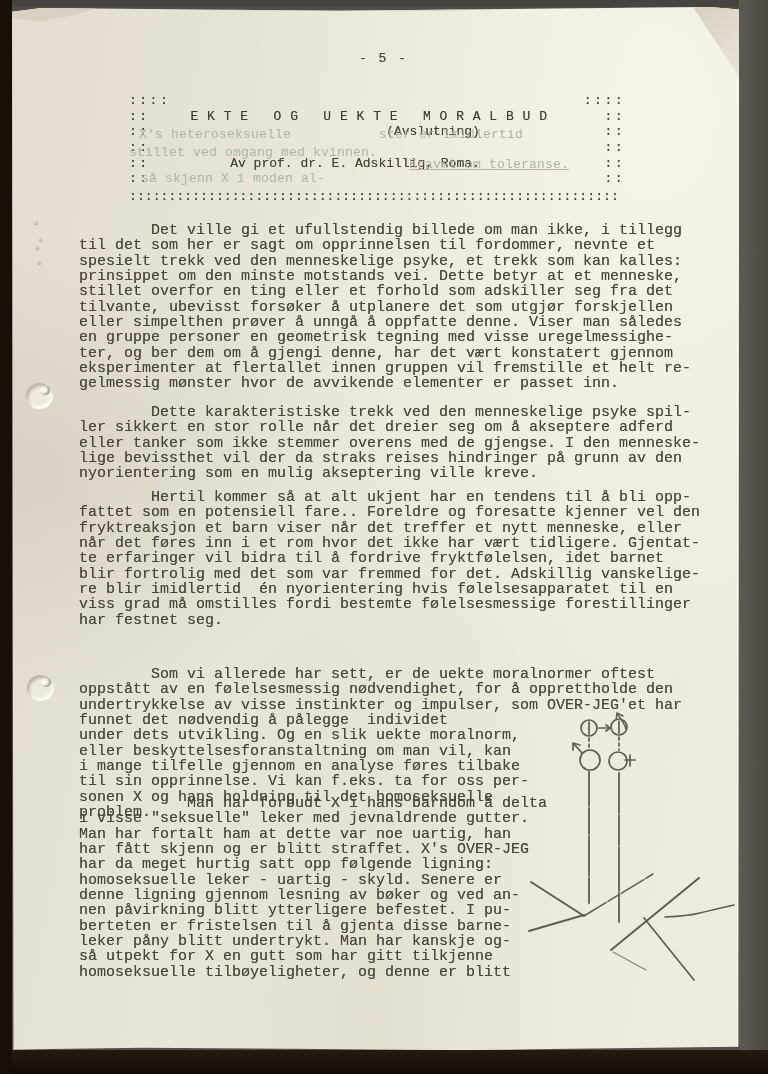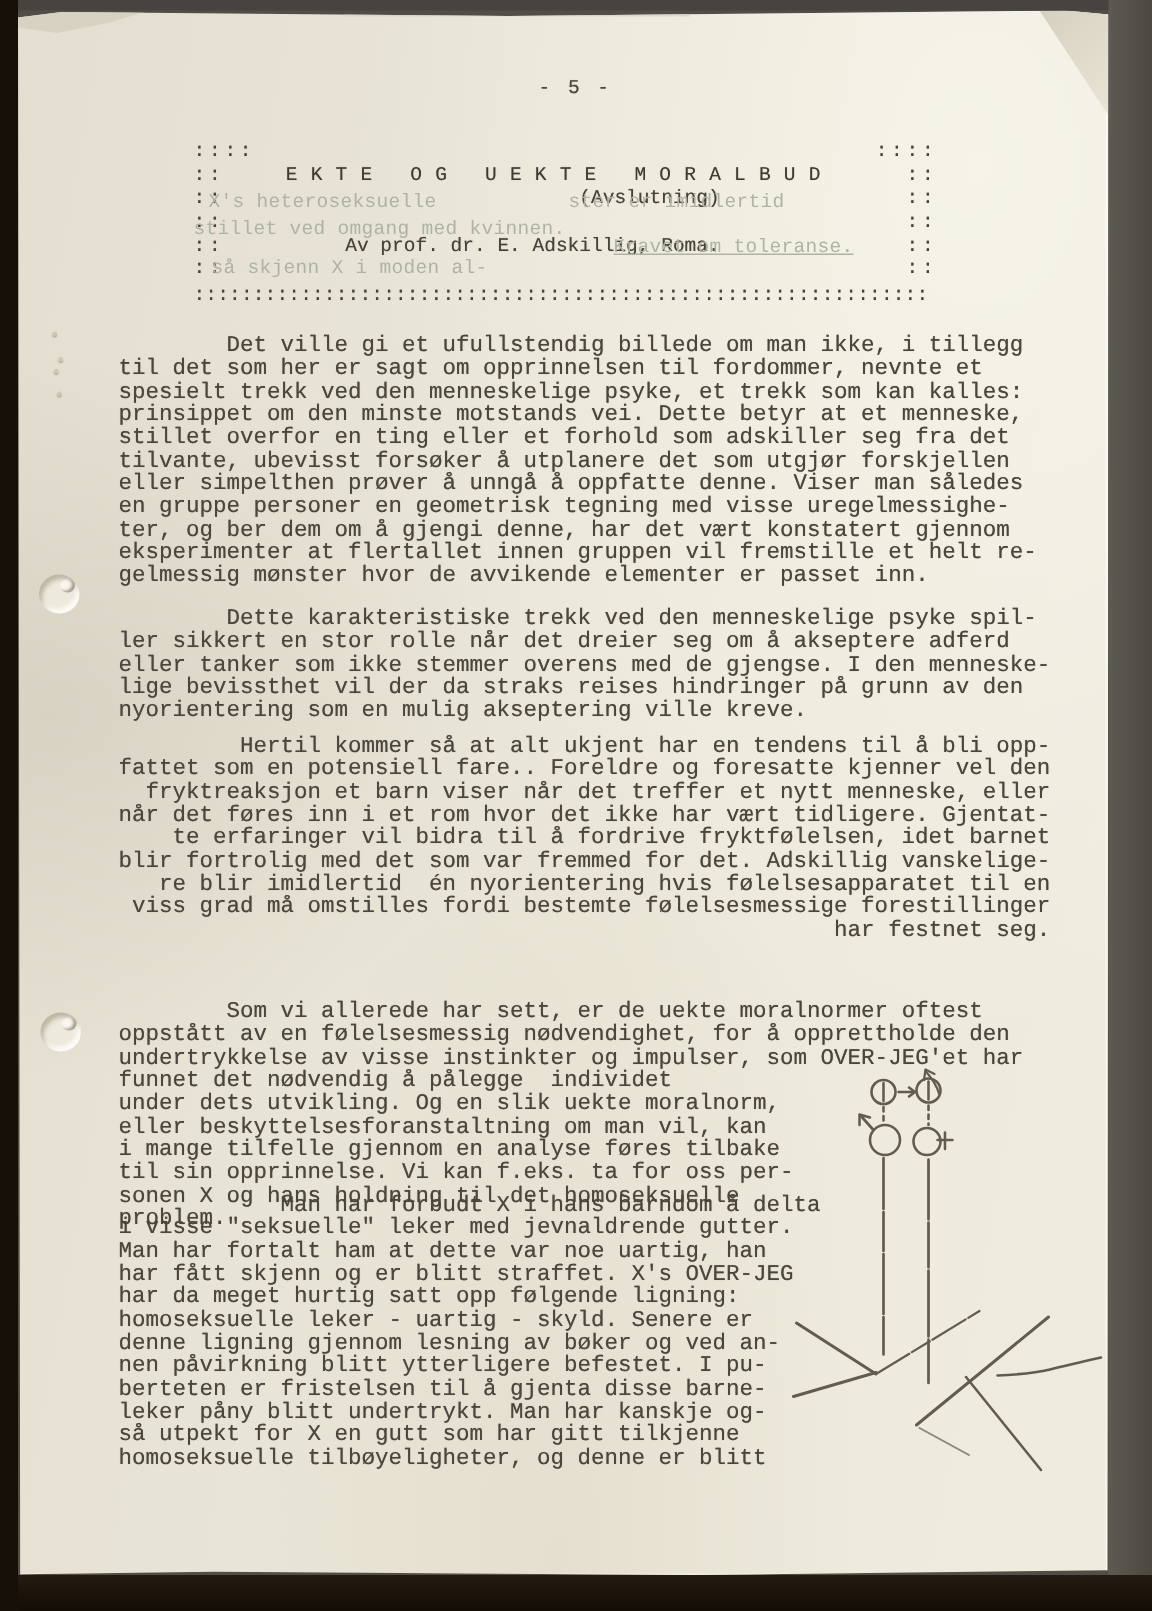--- a/index.html
+++ b/index.html
@@ -47,21 +47,21 @@
   .mc.byline{transform:translateX(-22px);}
   .mbottom{margin-top:2px;letter-spacing:.1px;white-space:nowrap;overflow:hidden;}
 
   .ghost{position:absolute;font-size:13px;color:#aeb3a2;white-space:pre;
          filter:blur(.3px);letter-spacing:.2px;}
   .g1{left:127px;top:120px;} .g2{left:117px;top:138px;}
   .g3{left:397px;top:150px;text-decoration:underline;} .g4{left:129px;top:164px;}
 
   .para{position:absolute;margin:0;font-family:inherit;font-size:15px;line-height:15.35px;
         color:#4b463d;white-space:pre;text-shadow:0 0 .45px rgba(73,67,56,.65);}
-  .p1{left:67px;top:216px;} .p2{left:67px;top:398px;} .p3{left:67px;top:483px;text-align:right;}
+  .p1{left:67px;top:216px;} .p2{left:67px;top:398px;} .p3{left:67px;top:483px;}
   .p4{left:67px;top:636px;margin-top:24px;} .p5{left:67px;top:789px;}
 
   .diagram{position:absolute;left:0;top:0;pointer-events:none;}
   .ink{stroke:#4e483d;fill:none;stroke-linecap:round;stroke-linejoin:round;opacity:.88;}
 </style>
 </head>
 <body>
 
 <div class="scene">
   <div class="bg-top"></div>

